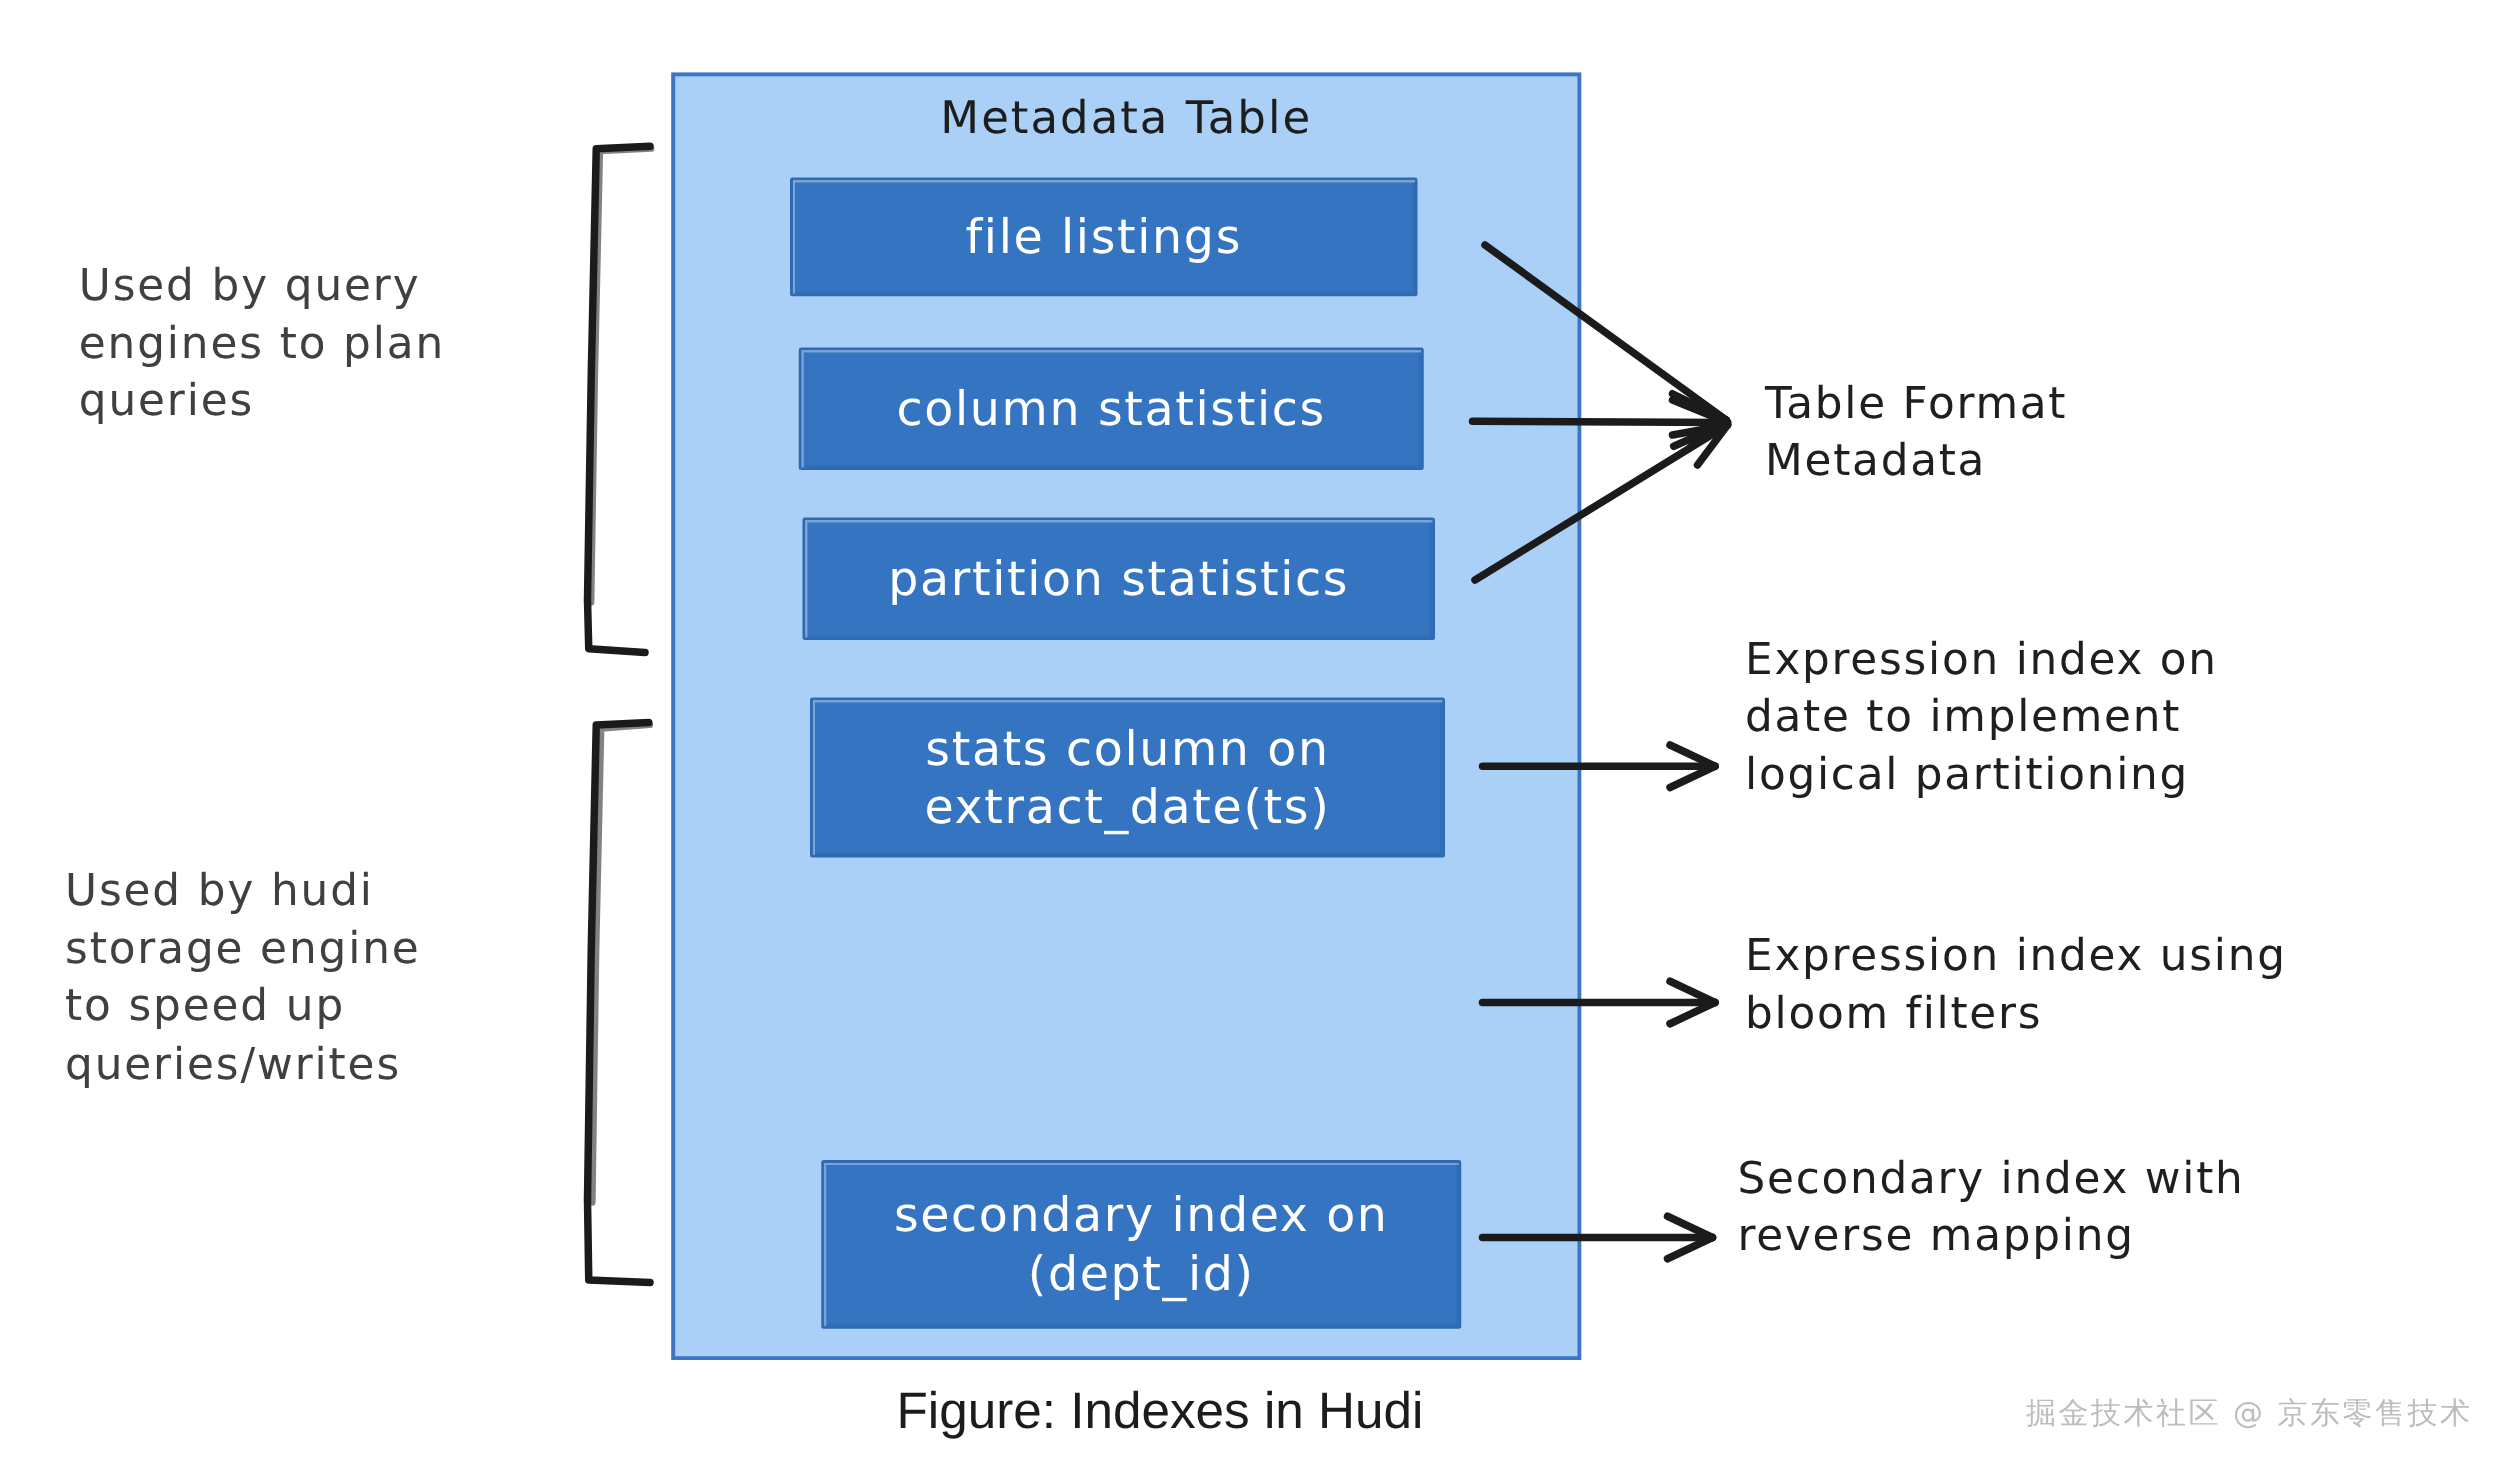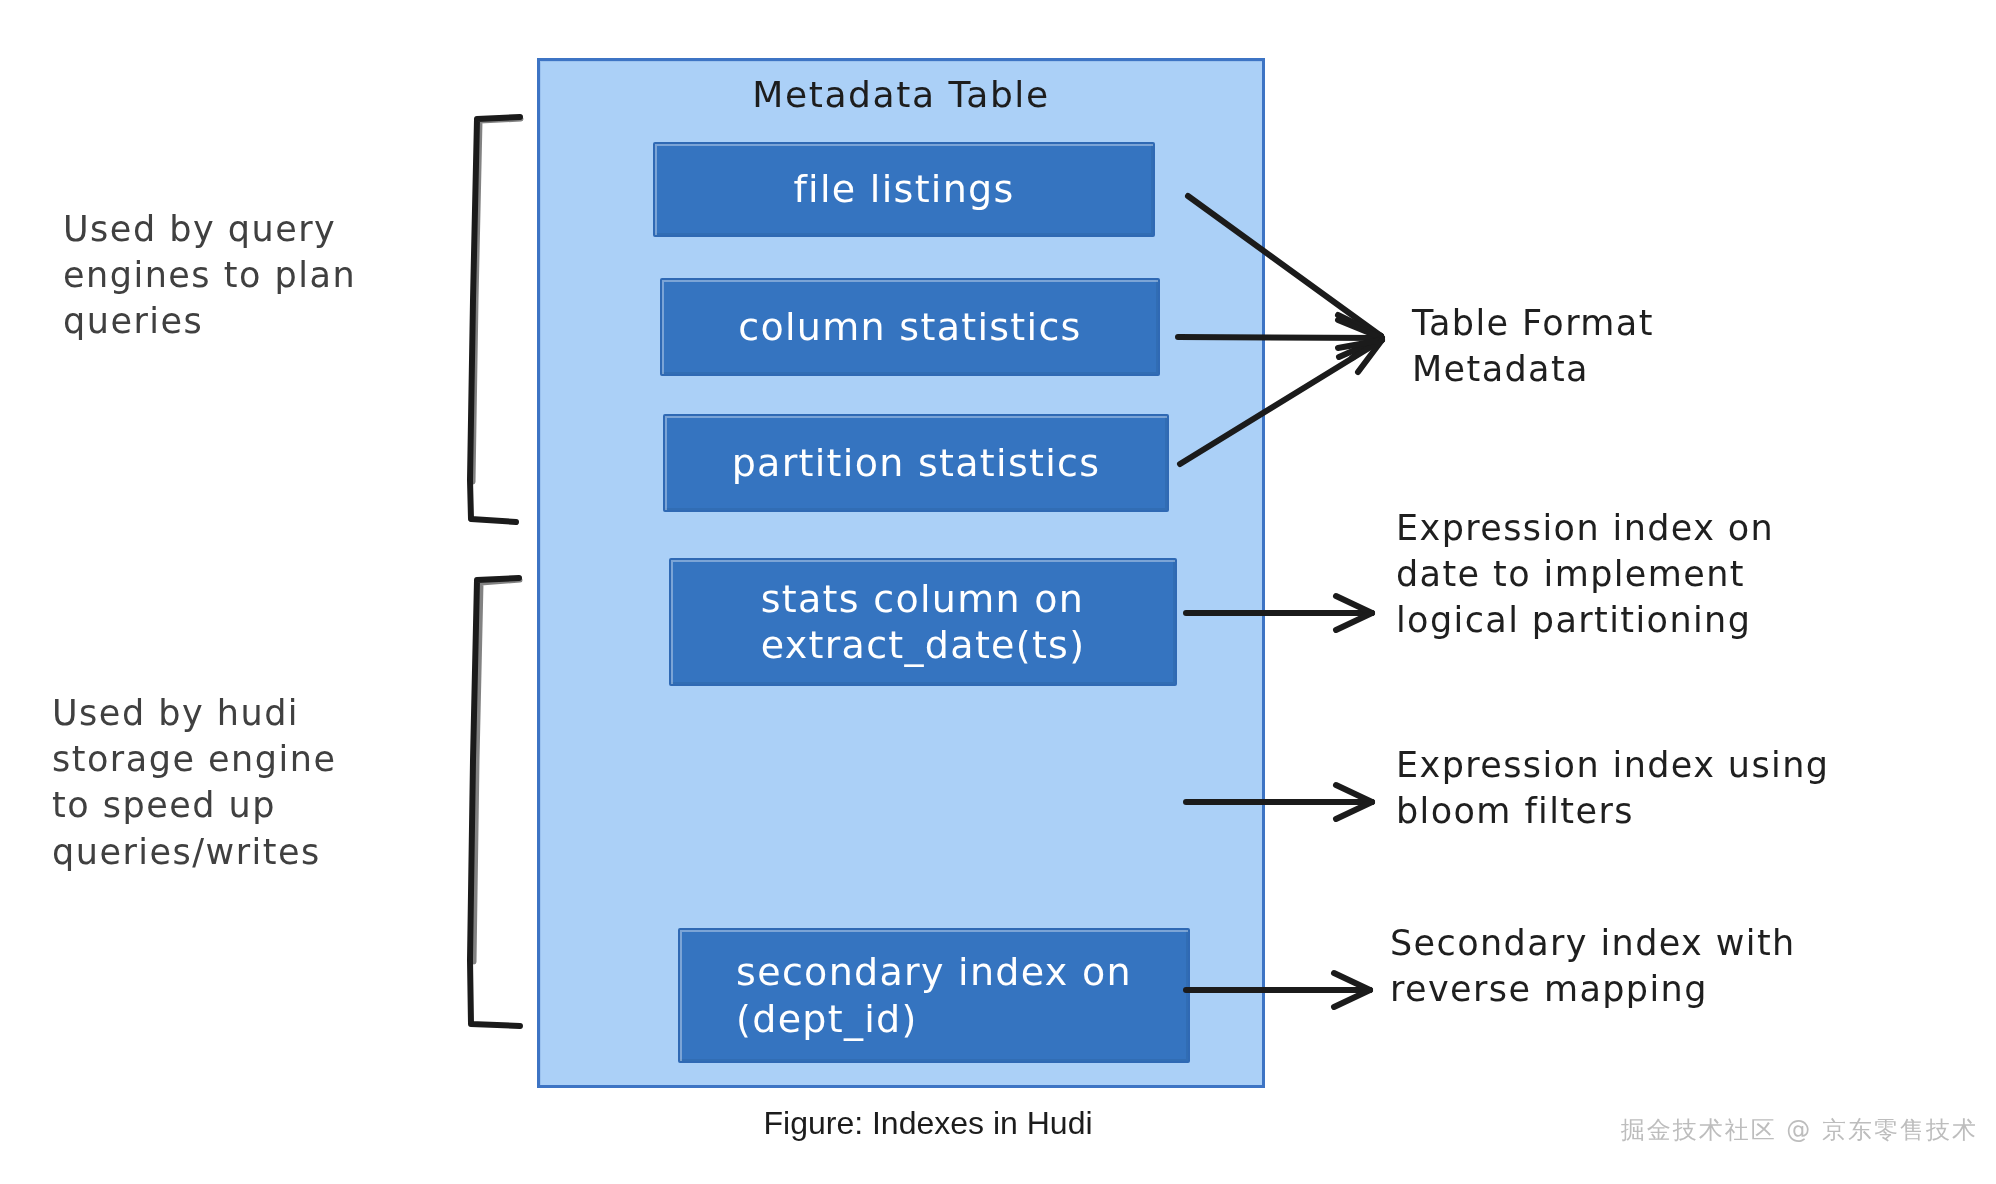--- a/index.html
+++ b/index.html
@@ -50,29 +50,28 @@
   
   .idx-box{
     position:absolute;
     background:#3574C0;
     border:2px solid #2f69b4;
     box-sizing:border-box;
     color:#ffffff;
     display:flex;
     align-items:center;
     justify-content:center;
-    text-align:left;
+    text-align:center;
     font-size:38px;
     letter-spacing:1.3px;
     line-height:1.22;
     white-space:pre-line;
     box-shadow:2px 2px 0 rgba(255,255,255,.35) inset,
               -2px -2px 0 rgba(0,0,0,.06) inset;
     border-radius:2px;
-    margin-left:21px;
   }
   #box-file-listings      {left:632px; top:142px;  width:502px;  height:95px;}
   #box-column-statistics  {left:639px; top:278px;  width:500px;  height:98px;}
   #box-partition-statistics{left:642px;top:414px;  width:506px;  height:98px;}
   #box-stats-index        {left:648px; top:558px;  width:508px;  height:128px;}
   #box-bloom-filter       {left:653px; top:738px;  width:512px;  height:130px;}
   #box-secondary-index    {left:657px; top:928px;  width:512px;  height:135px;}
 
   
   .right-note{
@@ -87,21 +86,21 @@
   #note-expr-date{left:1396px;top:505px;width:490px;}
   #note-expr-bloom{left:1396px;top:742px;width:530px;}
   #note-secondary{left:1390px;top:920px;width:500px;}
 
   
   #caption{
     position:absolute;
     left:0;top:1105px;width:1996px;
     text-align:center;
     font-family:"Liberation Sans",sans-serif;
-    font-size:32px;
+    font-size:41px;
     color:#1c1c1c;
   }
   #caption span{margin-left:-140px;}
 
   
   #watermark{
     position:absolute;
     right:18px;top:1114px;
     font-family:"DejaVu Sans",sans-serif;
     font-size:24px;

